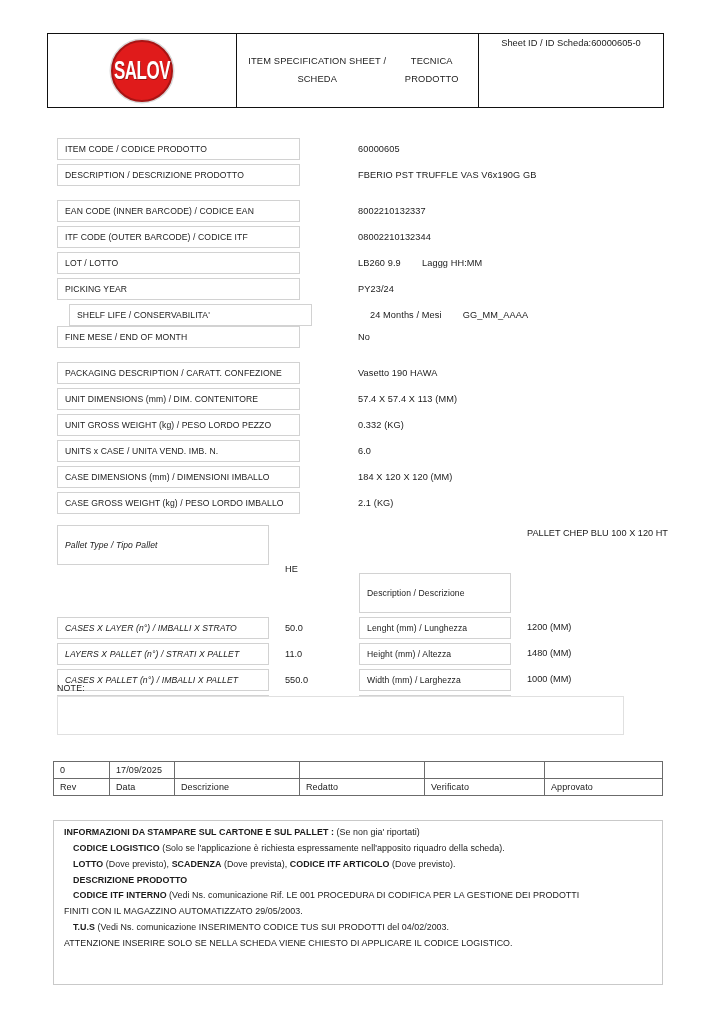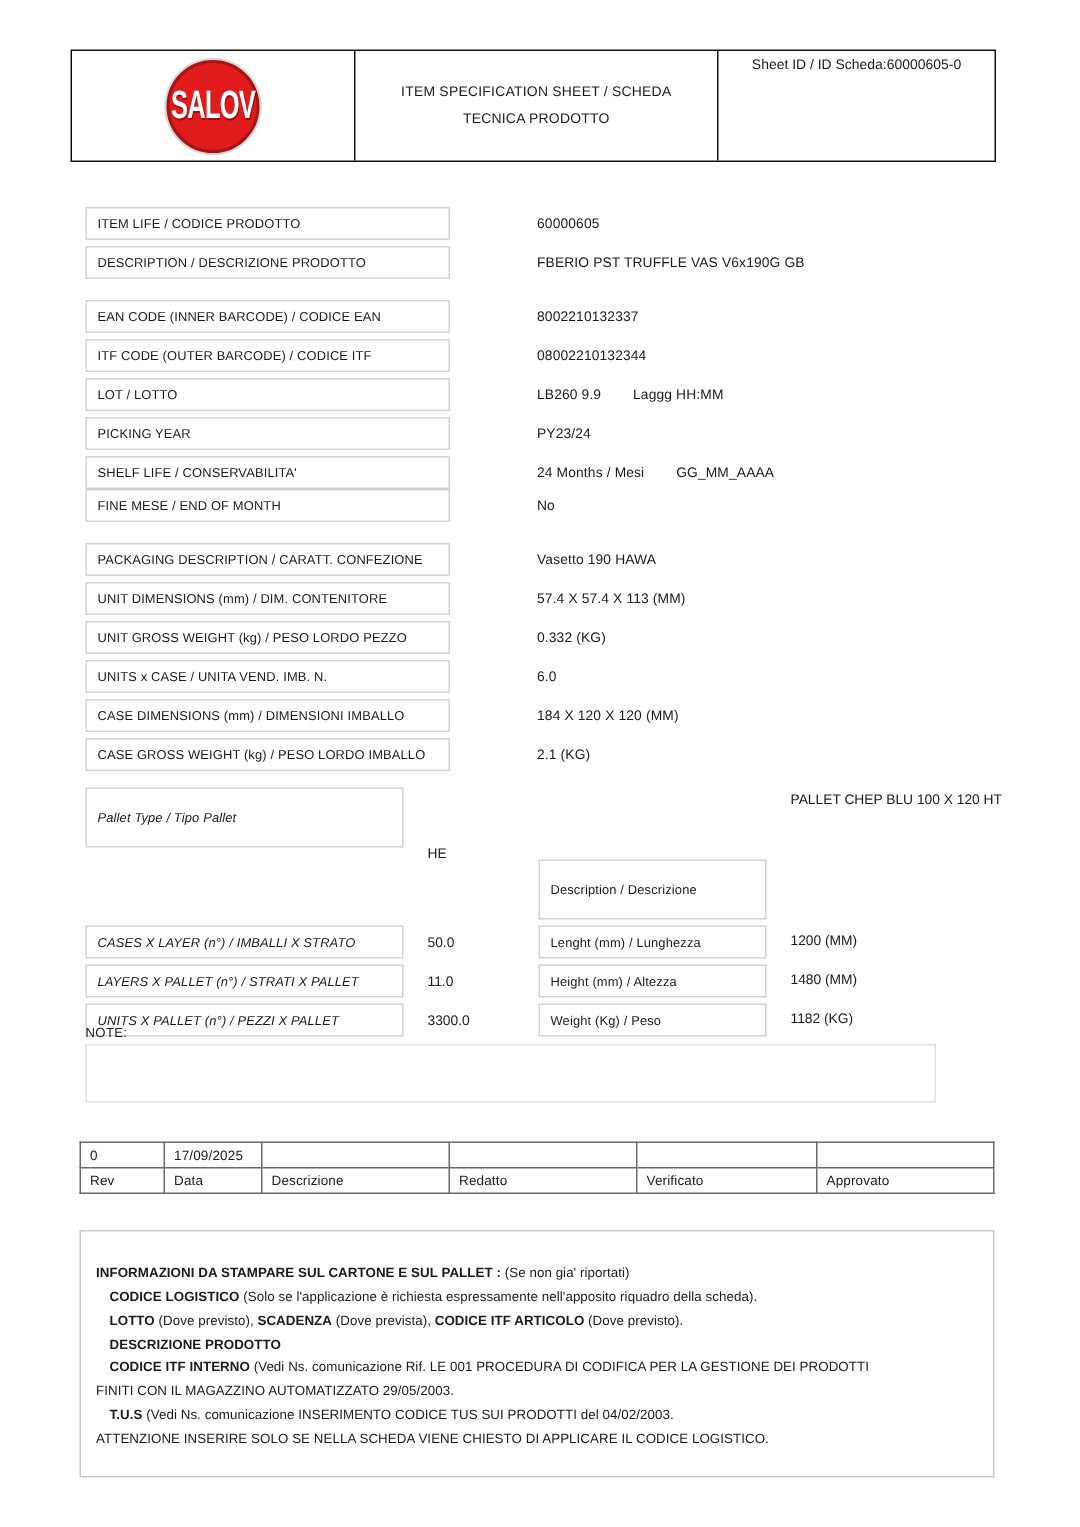--- a/index.html
+++ b/index.html
@@ -43,23 +43,23 @@
     font-size: 17px;
     font-weight: bold;
     letter-spacing: -0.5px;
     font-family: "Liberation Sans", sans-serif;
     transform: scaleY(1.55);
     text-shadow: 0.6px 0.6px 0 rgba(0,0,0,0.35);
   }
   .hdr-title {
     width: 242px;
     border-right: 1.6px solid #111;
-    display: flex; flex-direction: column;
+    display: flex; 
     align-items: center; justify-content: center;
-    text-align: left;
+    text-align: center;
     font-size: 9.3px;
     letter-spacing: 0.15px;
     line-height: 1.85;
     padding: 0 6px;
   }
   .hdr-sheet {
     flex: 1;
     display: flex; flex-direction: row;
     justify-content: center;
     padding: 0 12px;
@@ -70,21 +70,21 @@
   .hdr-sheet .sid-value { text-align: right; }
 
   
   .specs { position: absolute; left: 57px; top: 138px; width: 610px; }
   .grp { margin-bottom: 14px; }
   .srow {
     display: flex; align-items: stretch;
     height: 22px;
     margin-bottom: 4px;
   }
-  .srow.tight { margin-bottom: 0; }
+  .srow.tight { margin-bottom: 0; margin-left: 12px; }
   .srow:last-child { margin-bottom: 0; }
   .slabel {
     width: 243px;
     border: 1px solid #d2d2d2;
     display: flex; align-items: center;
     padding-left: 7px;
     font-size: 8.6px;
     letter-spacing: 0.1px;
     background: #fff;
   }
@@ -166,21 +166,21 @@
   .rc2 { width: 125px; }
   .rc3 { width: 125px; }
   .rc4 { width: 120px; }
   .rc5 { width: auto; }
 
   
   .footer {
     position: absolute; left: 53px; top: 820px;
     width: 610px; height: 165px;
     border: 1px solid #c9c9c9;
-    padding: 20px 10px 0 10px;
+    padding: 4px 10px 0 10px;
     font-size: 8.9px;
     line-height: 1.78;
     letter-spacing: 0.05px;
   }
   .fline { white-space: nowrap; }
   .fline.ind { padding-left: 9px; }
   .b { font-weight: bold; }
 </style>
 </head>
 <body>
@@ -200,21 +200,21 @@
     <div class="hdr-sheet">
       <span class="sid-label">Sheet ID / ID Scheda:</span>
       <span class="sid-value">60000605-0</span>
     </div>
   </div>
 
   <div class="specs">
 
     <div class="grp">
       <div class="srow">
-        <div class="slabel">ITEM LIFE / CODICE PRODOTTO</div>
+        <div class="slabel">ITEM CODE / CODICE PRODOTTO</div>
         <div class="svalue">60000605</div>
       </div>
       <div class="srow">
         <div class="slabel">DESCRIPTION / DESCRIZIONE PRODOTTO</div>
         <div class="svalue">FBERIO PST TRUFFLE VAS V6x190G GB</div>
       </div>
     </div>
 
     <div class="grp">
       <div class="srow">
@@ -283,20 +283,26 @@
       <div class="pcell-label">CASES X LAYER (n°) / IMBALLI X STRATO</div>
       <div class="pcell-val">50.0</div>
       <div class="pcell-label2">Lenght (mm) / Lunghezza</div>
       <div class="pcell-val2">1200 (MM)</div>
     </div>
     <div class="prow">
       <div class="pcell-label">LAYERS X PALLET (n°) / STRATI X PALLET</div>
       <div class="pcell-val">11.0</div>
       <div class="pcell-label2">Height (mm) / Altezza</div>
       <div class="pcell-val2">1480 (MM)</div>
+    </div>
+    <div class="prow">
+      <div class="pcell-label">CASES X PALLET (n°) / IMBALLI X PALLET</div>
+      <div class="pcell-val">550.0</div>
+      <div class="pcell-label2">Width (mm) / Larghezza</div>
+      <div class="pcell-val2">1000 (MM)</div>
     </div>
     <div class="prow">
       <div class="pcell-label">UNITS X PALLET (n°) / PEZZI X PALLET</div>
       <div class="pcell-val">3300.0</div>
       <div class="pcell-label2">Weight (Kg) / Peso</div>
       <div class="pcell-val2">1182 (KG)</div>
     </div>
   </div>
 
   <div class="note-label">NOTE:</div>

